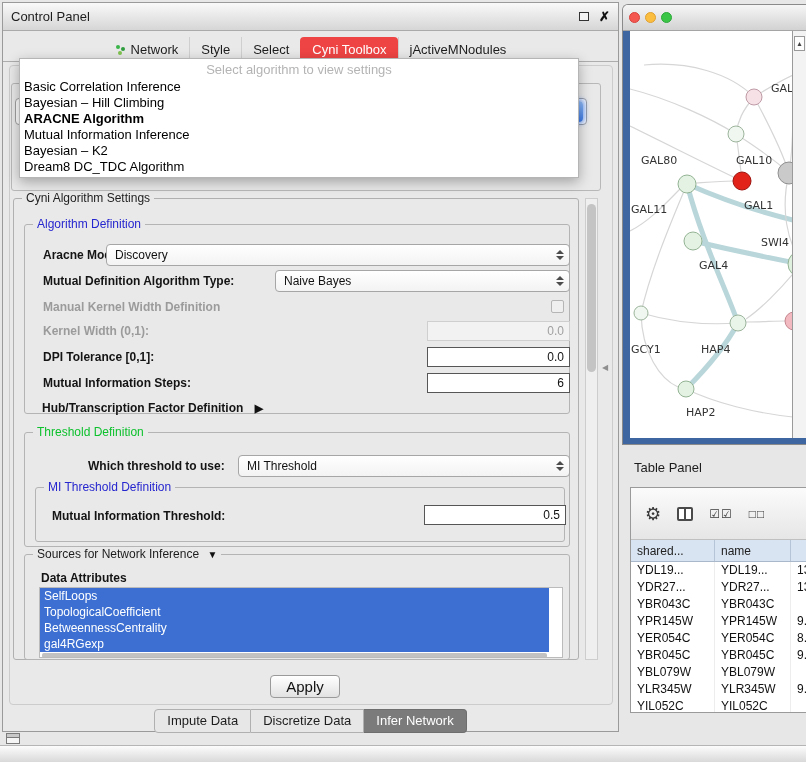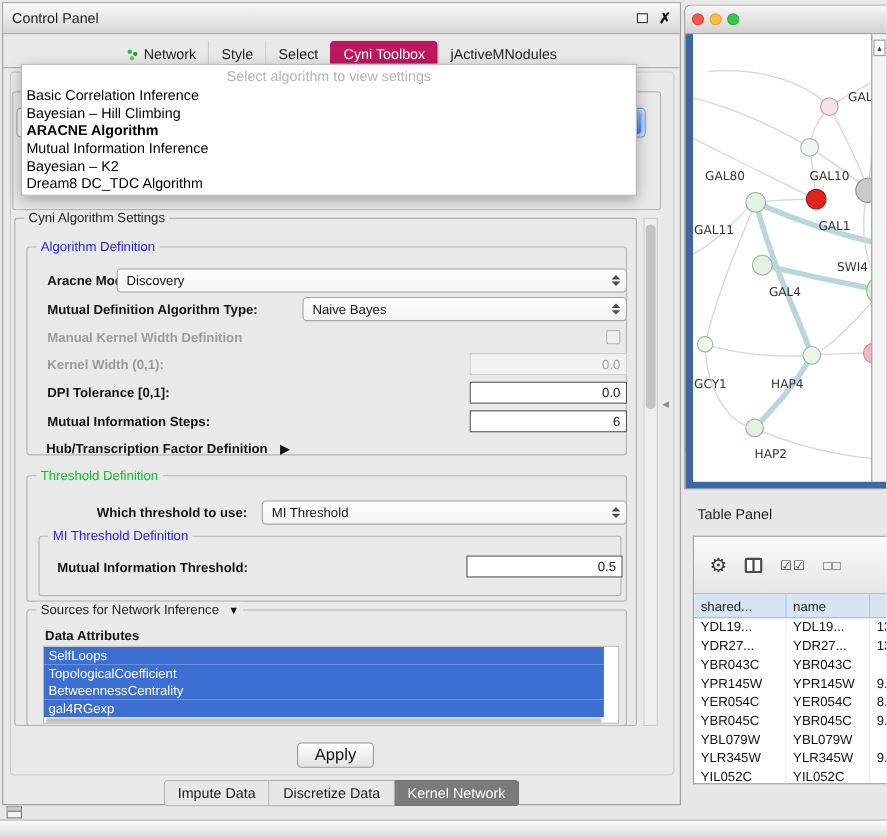--- a/index.html
+++ b/index.html
@@ -27,21 +27,21 @@
   .float-ico { width: 10px; height: 9px; border: 1px solid #333; background: #f4f4f4; display: inline-block; }
   .close-ico { font-size: 13px; font-weight: bold; color: #111; line-height: 1; }
 
   .cp-tabs {
     position: absolute; left: 0; top: 34px; width: 100%; height: 25px;
     display: flex; justify-content: center; align-items: stretch;
     border-bottom: 1px solid #adadad;
   }
   .tab { font-size: 13px; padding: 4px 11px 3px; display: flex; align-items: center; gap: 5px; color: #1d1d1d; border-left: 1px solid #cfcfcf; }
   .tab:first-child { border-left: none; }
-  .tab.selected { background: #be185d; color: #fff; border-radius: 4px 4px 0 0; border-left-color: transparent; }
+  .tab.selected { background: #ef4444; color: #fff; border-radius: 4px 4px 0 0; border-left-color: transparent; }
   .net-ico { width: 11px; height: 11px; position: relative; display: inline-block; }
   .net-ico::before {
     content: ""; position: absolute; left: 1px; top: 1px; width: 4px; height: 4px; border-radius: 50%;
     background: #39b54a; box-shadow: 5px 2px 0 #2e9e3f, 2px 6px 0 #7fc24f;
   }
 
   .cp-content-border {
     position: absolute; left: 6px; top: 62px; width: 604px; height: 640px;
     border: 1px solid #cccccc; border-radius: 4px;
   }
@@ -304,21 +304,21 @@
   <div class="v-scrollbar">
     <div class="v-thumb"></div>
   </div>
   <span class="panel-handle">◀</span>
 
   <button class="apply">Apply</button>
 
   <div class="bottom-tabs">
       <div class="btab">Impute Data</div>
       <div class="btab">Discretize Data</div>
-      <div class="btab selected">Kernel Network</div>
+      <div class="btab selected">Infer Network</div>
     </div>
 </div>
 
 <div id="network-window">
   <div class="nw-titlebar">
     <span class="light red"></span>
     <span class="light yellow"></span>
     <span class="light green"></span>
   </div>
   <div class="nw-frame">

